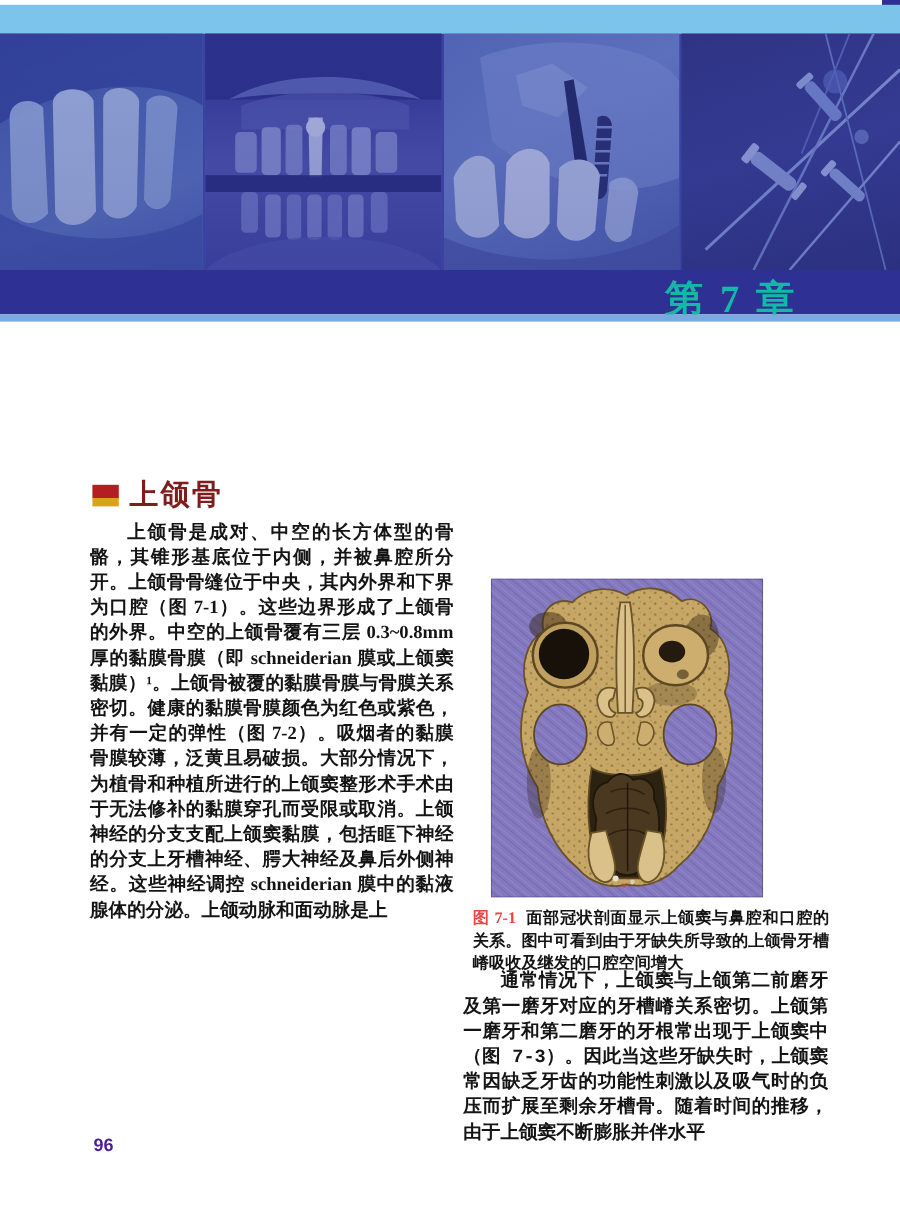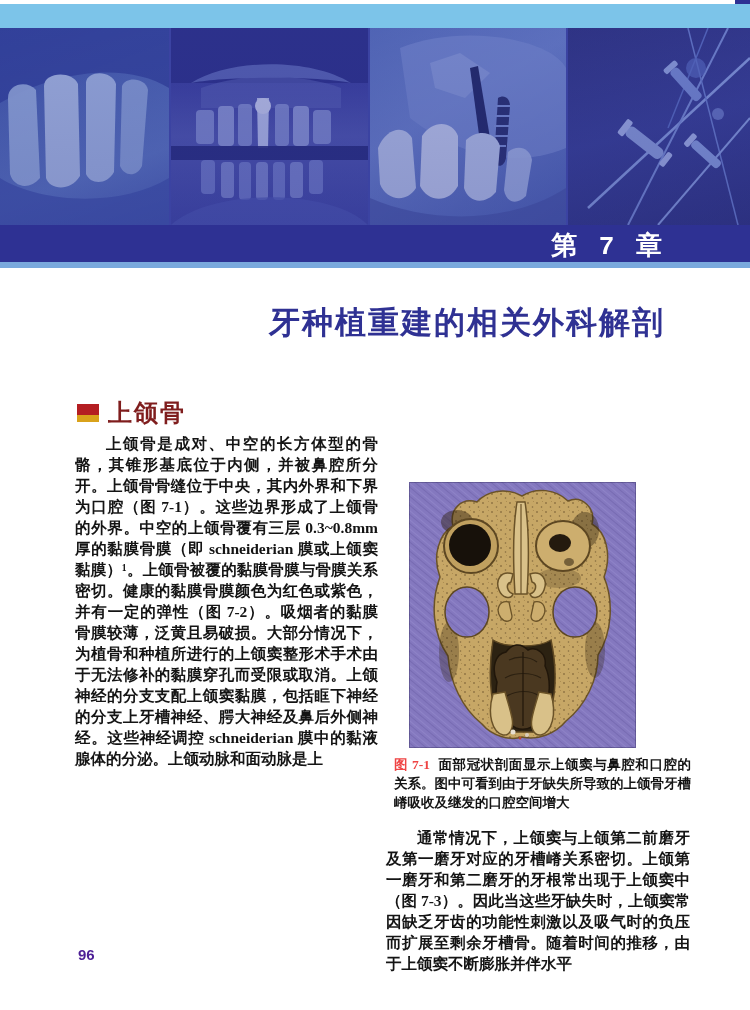--- a/index.html
+++ b/index.html
@@ -15,39 +15,39 @@
   .photo{position:relative;height:197px;overflow:hidden;}
   .photo + .photo{margin-left:2px;}
   .photo-1{width:169px;background:linear-gradient(160deg,#33489c 0%,#4d68b2 35%,#5c79bf 70%,#475ead 100%);}
   .photo-2{width:197px;background:linear-gradient(180deg,#2e3390 0%,#3a3f9c 30%,#4d55ab 55%,#3d44a0 100%);}
   .photo-3{width:196px;background:linear-gradient(150deg,#5a74bd 0%,#6d86cb 40%,#4c63b0 100%);}
   .photo-4{width:182px;background:linear-gradient(165deg,#2b2f79 0%,#343b8d 50%,#2a2e74 100%);}
   .photo svg{position:absolute;inset:0;}
   .photo-tint{position:absolute;inset:0;background:linear-gradient(180deg,rgba(56,62,160,.30),rgba(47,52,147,.38));}
   .chapter-band{position:absolute;top:225px;left:0;width:750px;height:37px;background:#2e3193;}
   .chapter-label{
-    position:absolute;right:85px;top:3px;color:#ffffff;
-    font-family:Liberation Mono, monospace;
-    font-size:26px;font-weight:bold;letter-spacing:3px;
+    position:absolute;right:85px;top:3px;color:#14b8a6;
+    font-family:Liberation Serif, serif;
+    font-size:32px;font-weight:bold;letter-spacing:3px;
   }
   .divider-line{position:absolute;top:262px;left:0;width:750px;height:6px;background:#7aa9dd;}
   
   .chapter-title{
     position:absolute;top:302px;right:85px;
     color:#2f3193;font-size:31px;font-weight:bold;letter-spacing:2px;
     font-family:"Liberation Sans","DejaVu Sans",sans-serif;
   }
   
   .body-text{
     color:#141414;font-size:15.5px;line-height:21px;
     text-align:justify;font-weight:600;
   }
   .col-left{position:absolute;left:75px;top:388px;width:303px;}
   .col-right-p1{position:absolute;left:386px;top:388px;width:304px;}
-  .col-right-p2{position:absolute;left:386px;top:827px;width:304px;}
+  .col-right-p2{position:absolute;left:386px;top:808px;width:304px;font-family:Liberation Mono, monospace;}
   .para{margin:0;text-indent:2em;}
   .para-cont{margin:0;text-indent:0;}
   
   .section-head{display:flex;align-items:center;gap:9px;margin:14px 0 10px 2px;}
   .flag-icon{width:22px;height:18px;display:inline-block;flex:0 0 auto;}
   .flag-top{width:22px;height:11px;background:#b41e22;}
   .flag-bottom{width:22px;height:7px;background:#d9a21b;}
   .section-title{
     color:#7f1d1d;font-size:24px;font-weight:bold;letter-spacing:2px;
     font-family:"Liberation Sans","DejaVu Sans",sans-serif;
@@ -152,21 +152,20 @@
       </svg>
       <div class="photo-tint"></div>
     </div>
   </div>
 
   <div class="chapter-band">
     <div class="chapter-label">第 7 章</div>
   </div>
   <div class="divider-line"></div>
 
-  <h1 class="chapter-title" style="margin:0;">牙种植重建的相关外科解剖</h1>
 
   <div class="col-left body-text">
     <div class="section-head">
       <span class="flag-icon">
         <span class="flag-top" style="display:block;"></span>
         <span class="flag-bottom" style="display:block;"></span>
       </span>
       <span class="section-title">上颌骨</span>
     </div>
     <p class="para">上颌骨是成对、中空的长方体型的骨骼，其锥形基底位于内侧，并被鼻腔所分开。上颌骨骨缝位于中央，其内外界和下界为口腔（图 7-1）。这些边界形成了上颌骨的外界。中空的上颌骨覆有三层 0.3~0.8mm 厚的黏膜骨膜（即 schneiderian 膜或上颌窦黏膜）¹。上颌骨被覆的黏膜骨膜与骨膜关系密切。健康的黏膜骨膜颜色为红色或紫色，并有一定的弹性（图 7-2）。吸烟者的黏膜骨膜较薄，泛黄且易破损。大部分情况下，为植骨和种植所进行的上颌窦整形术手术由于无法修补的黏膜穿孔而受限或取消。上颌神经的分支支配上颌窦黏膜，包括眶下神经的分支上牙槽神经、腭大神经及鼻后外侧神经。这些神经调控 schneiderian 膜中的黏液腺体的分泌。上颌动脉和面动脉是上</p>

